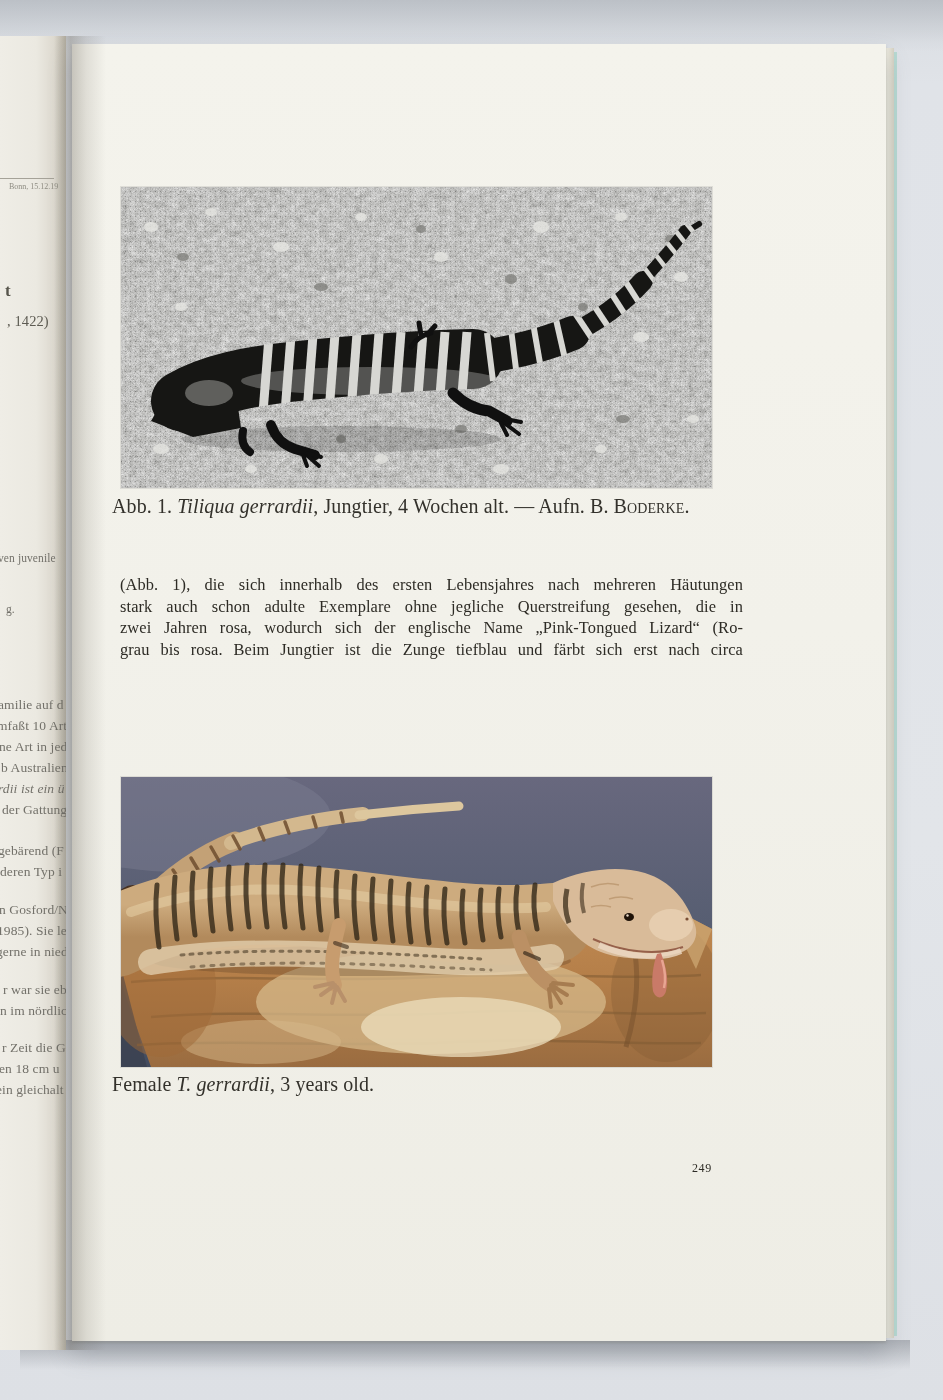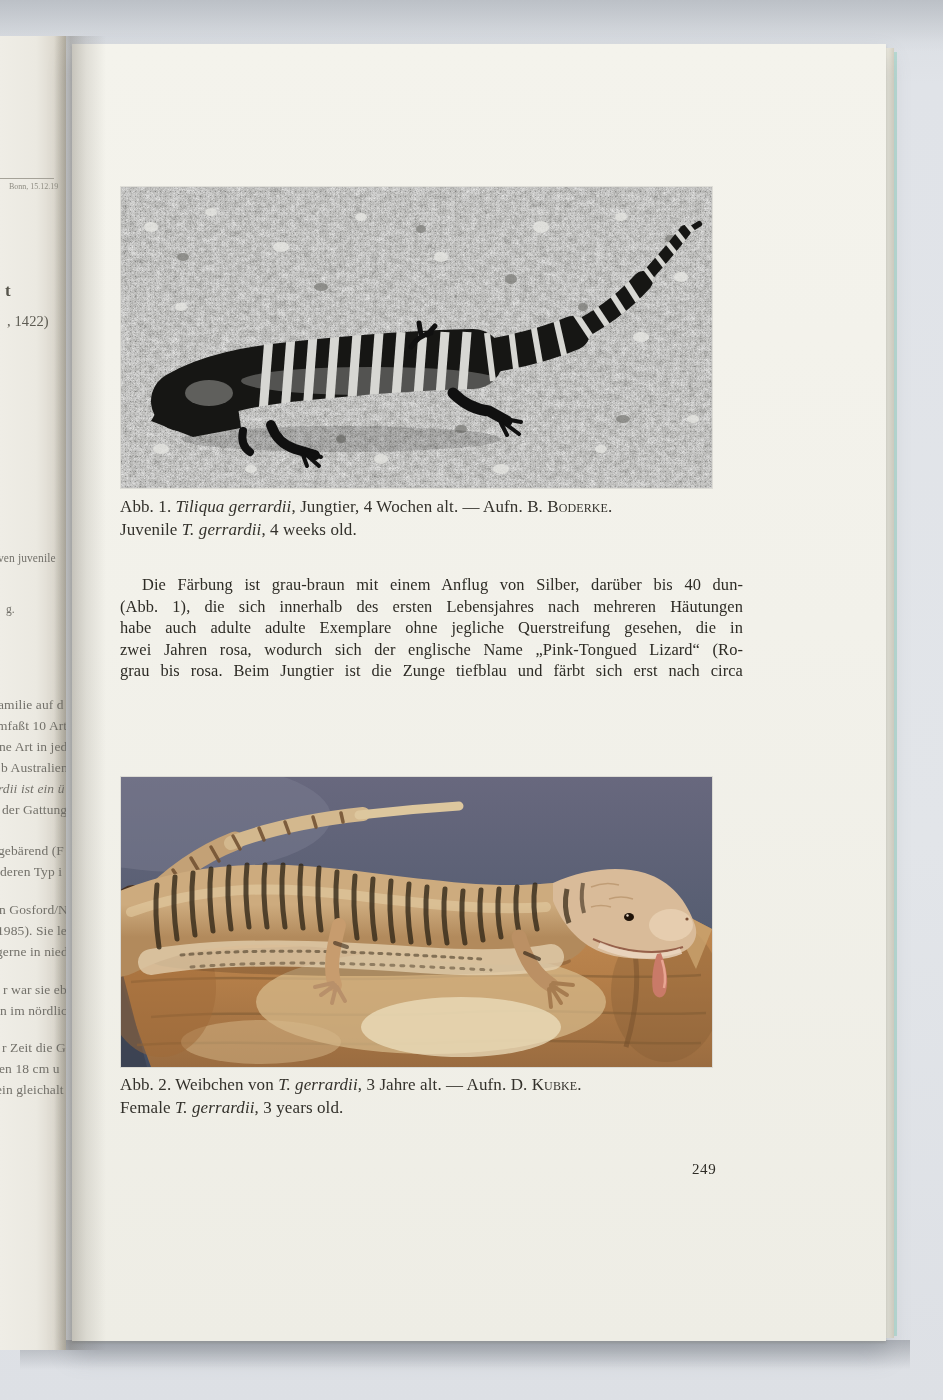--- a/index.html
+++ b/index.html
@@ -29,31 +29,31 @@
     box-shadow:0 2px 2px rgba(120,118,108,.25),0 14px 22px rgba(98,104,114,.28);}
   .stack-edge{position:absolute;left:886px;top:48px;width:8px;height:1290px;z-index:2;
     background:linear-gradient(90deg,#edebe0 0%,#e2dfd2 55%,#d5d1c3 100%);}
   .deckle{position:absolute;left:894px;top:52px;width:3px;height:1284px;z-index:2;background:#b7d9d2;}
   
   .photo{position:absolute;overflow:hidden;box-shadow:0 0 0 1px rgba(40,40,36,.10);}
   .photo svg{display:block;width:100%;height:100%;filter:blur(.3px);}
   #photo1{left:49px;top:143px;width:591px;height:301px;}
   #photo2{left:49px;top:733px;width:591px;height:290px;}
   
-  .caption{position:absolute;left:48px;width:604px;font-size:17px;line-height:23px;
+  .caption{position:absolute;left:40px;width:604px;font-size:20px;line-height:23px;
     color:#33312b;letter-spacing:.1px;}
   #cap1{top:451px;} #cap2{top:1029px;}
   .it{font-style:italic;}
   .sc{font-variant:small-caps;}
   
   .bodytext{position:absolute;left:48px;top:530px;width:623px;font-size:16.4px;
     line-height:21.5px;color:#2d2b25;letter-spacing:.1px;}
   .bline{text-align:justify;text-align-last:justify;}
   .bline.indent{text-indent:22px;}
-  .pagenum{position:absolute;left:620px;top:1117px;font-size:15px;letter-spacing:.6px;color:#2d2b25;}
+  .pagenum{position:absolute;left:620px;top:1117px;font-size:12px;letter-spacing:.6px;color:#2d2b25;}
 </style>
 </head>
 <body>
 
 <div class="top-shadow"></div>
 <div class="bottom-shadow"></div>
 
 <div class="stack-edge"></div>
 <div class="deckle"></div>
 
@@ -196,29 +196,25 @@
         <path d="M384,232 l16,3 M386,238 l12,9 M380,236 l6,12" stroke-width="4"></path>
         <path d="M290,160 q8,-12 20,-14 M306,148 l8,-9 M300,148 l-2,-12" stroke-width="5"></path>
       </g>
     </svg>
   </div>
 
   <div class="caption" id="cap1">
     <div>
       <span>Abb. 1. </span><span class="it">Tiliqua gerrardii</span><span>, Jungtier, 4 Wochen alt. — Aufn. B. B</span><span class="sc">oderke</span><span>.</span>
     </div>
-    <div>
-      <span>Juvenile </span><span class="it">T. gerrardii</span><span>, 4 weeks old.</span>
-    </div>
   </div>
 
   <div class="bodytext">
-    <div class="bline indent">Die Färbung ist grau-braun mit einem Anflug von Silber, darüber bis 40 dun-</div>
     <div class="bline">(Abb. 1), die sich innerhalb des ersten Lebensjahres nach mehreren Häutungen</div>
-    <div class="bline">habe auch adulte adulte Exemplare ohne jegliche Querstreifung gesehen, die in</div>
+    <div class="bline">stark auch schon adulte Exemplare ohne jegliche Querstreifung gesehen, die in</div>
     <div class="bline">zwei Jahren rosa, wodurch sich der englische Name „Pink-Tongued Lizard“ (Ro-</div>
     <div class="bline">grau bis rosa. Beim Jungtier ist die Zunge tiefblau und färbt sich erst nach circa</div>
   </div>
 
   <div class="photo" id="photo2">
     <svg viewBox="0 0 591 290" xmlns="http://www.w3.org/2000/svg">
       <defs>
         <linearGradient id="p2bg" x1="0" y1="0" x2="0" y2="1">
           <stop offset="0" stop-color="#68687e"></stop>
             <stop offset="0.5" stop-color="#575e72"></stop>
@@ -331,21 +327,18 @@
         <circle cx="506.5" cy="138.5" r="1.2" fill="#e8d8c8"></circle>
         <circle cx="566" cy="142" r="1.6" fill="#7a4e34"></circle>
         <path d="M540,176 C545,190 548,202 545,214 C543,222 535,223 532,214 C530,202 532,188 536,177 Z" fill="#c97a68"></path>
         <path d="M541,183 C544,193 545,203 543,211" stroke="#e8a592" stroke-width="2.5" fill="none"></path>
       </g>
     </svg>
   </div>
 
   <div class="caption" id="cap2">
     <div>
-      <span>Abb. 2. Weibchen von </span><span class="it">T. gerrardii</span><span>, 3 Jahre alt. — Aufn. D. K</span><span class="sc">ubke</span><span>.</span>
-    </div>
-    <div>
       <span>Female </span><span class="it">T. gerrardii</span><span>, 3 years old.</span>
     </div>
   </div>
 
   <div class="pagenum">249</div>
 </div>
 
 </body></html>

